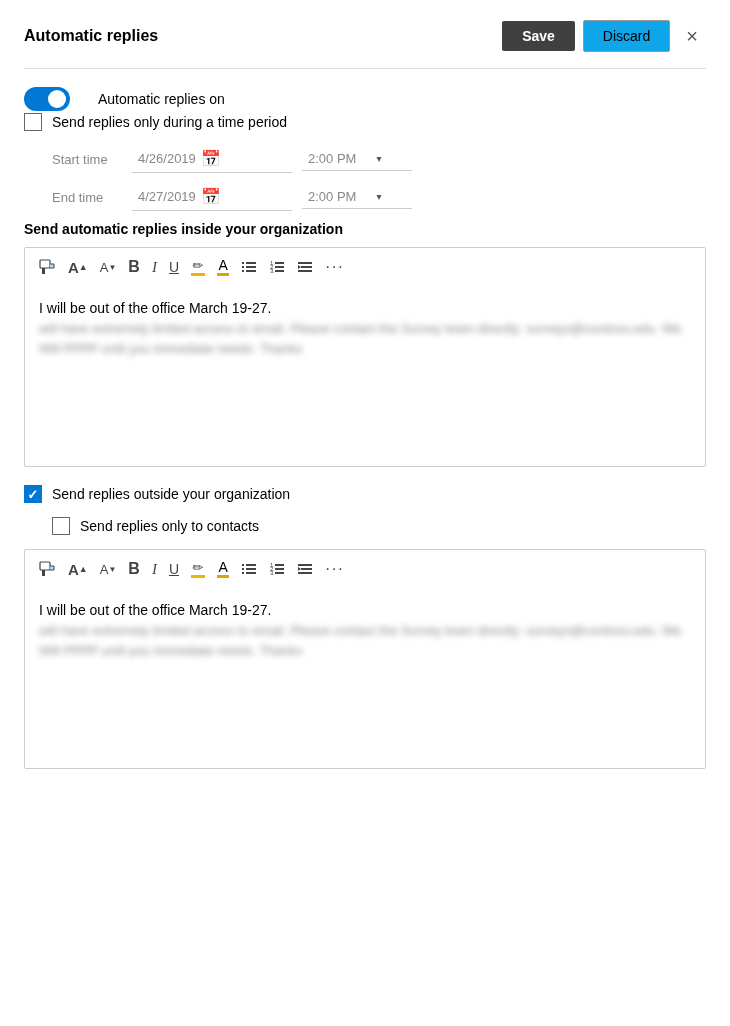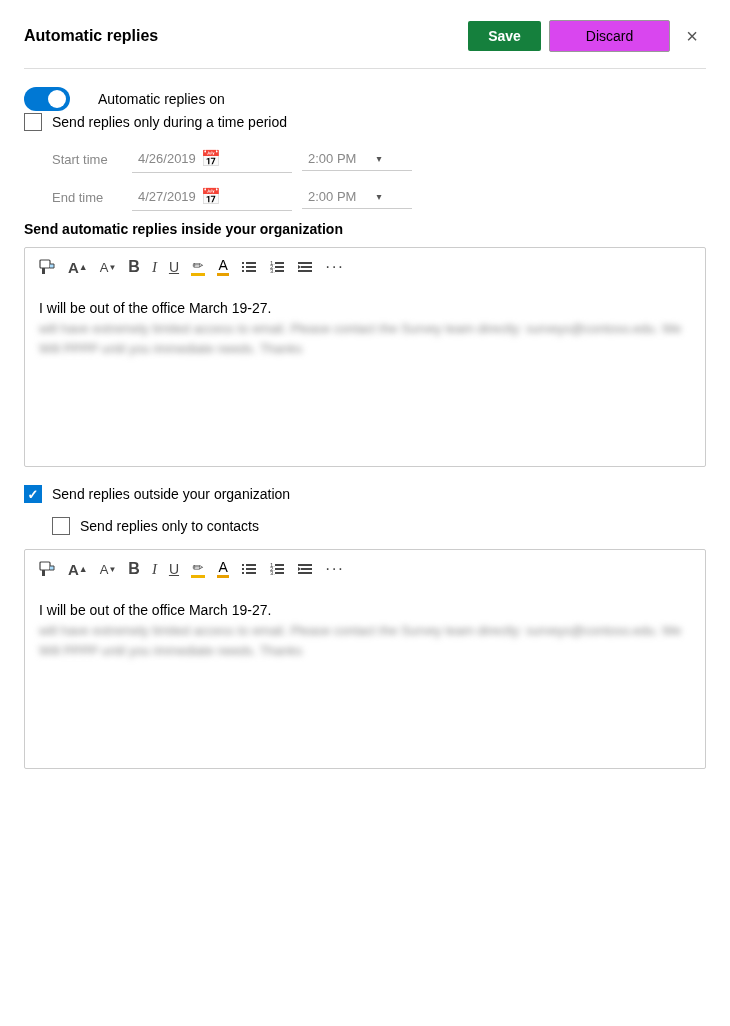--- a/index.html
+++ b/index.html
@@ -31,35 +31,35 @@
       color: #000;
     }
 
     .header-actions {
       display: flex;
       align-items: center;
       gap: 8px;
     }
 
     .btn-save {
-      background: #15803d;
+      background: #404040;
       color: #fff;
       border: none;
       padding: 7px 20px;
       font-size: 14px;
       font-weight: 600;
       cursor: pointer;
       border-radius: 2px;
     }
 
     .btn-discard {
-      background: #d946ef;
+      background: #0ea5e9;
       color: #000;
       border: 1px solid #999;
-      padding: 7px 36px;
+      padding: 7px 19px;
       font-size: 14px;
       cursor: pointer;
       border-radius: 2px;
     }
 
     .btn-close {
       background: none;
       border: none;
       font-size: 20px;
       cursor: pointer;

